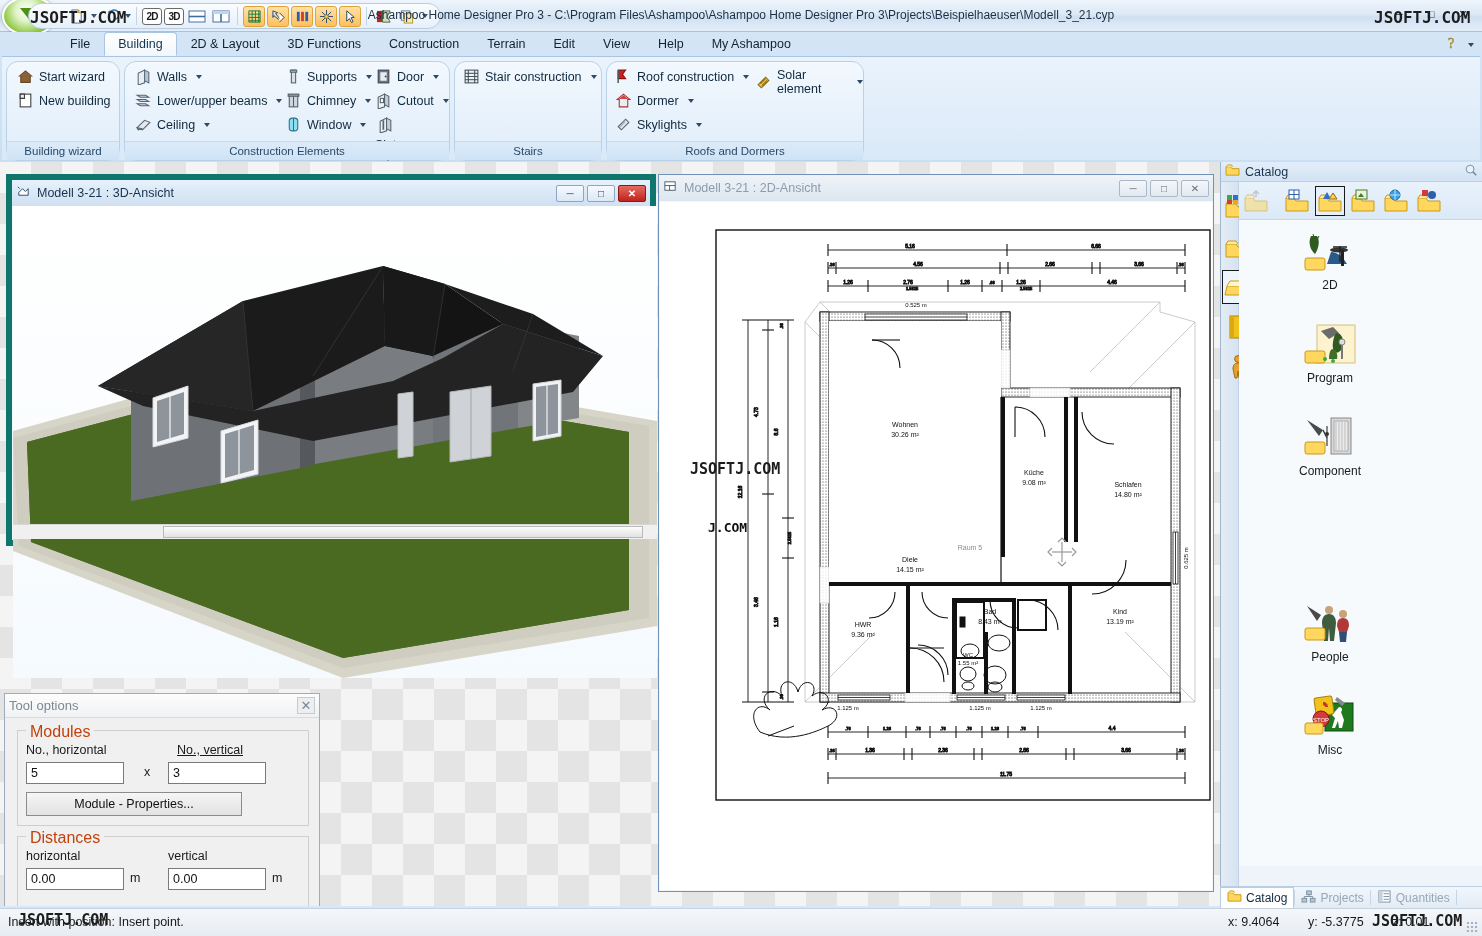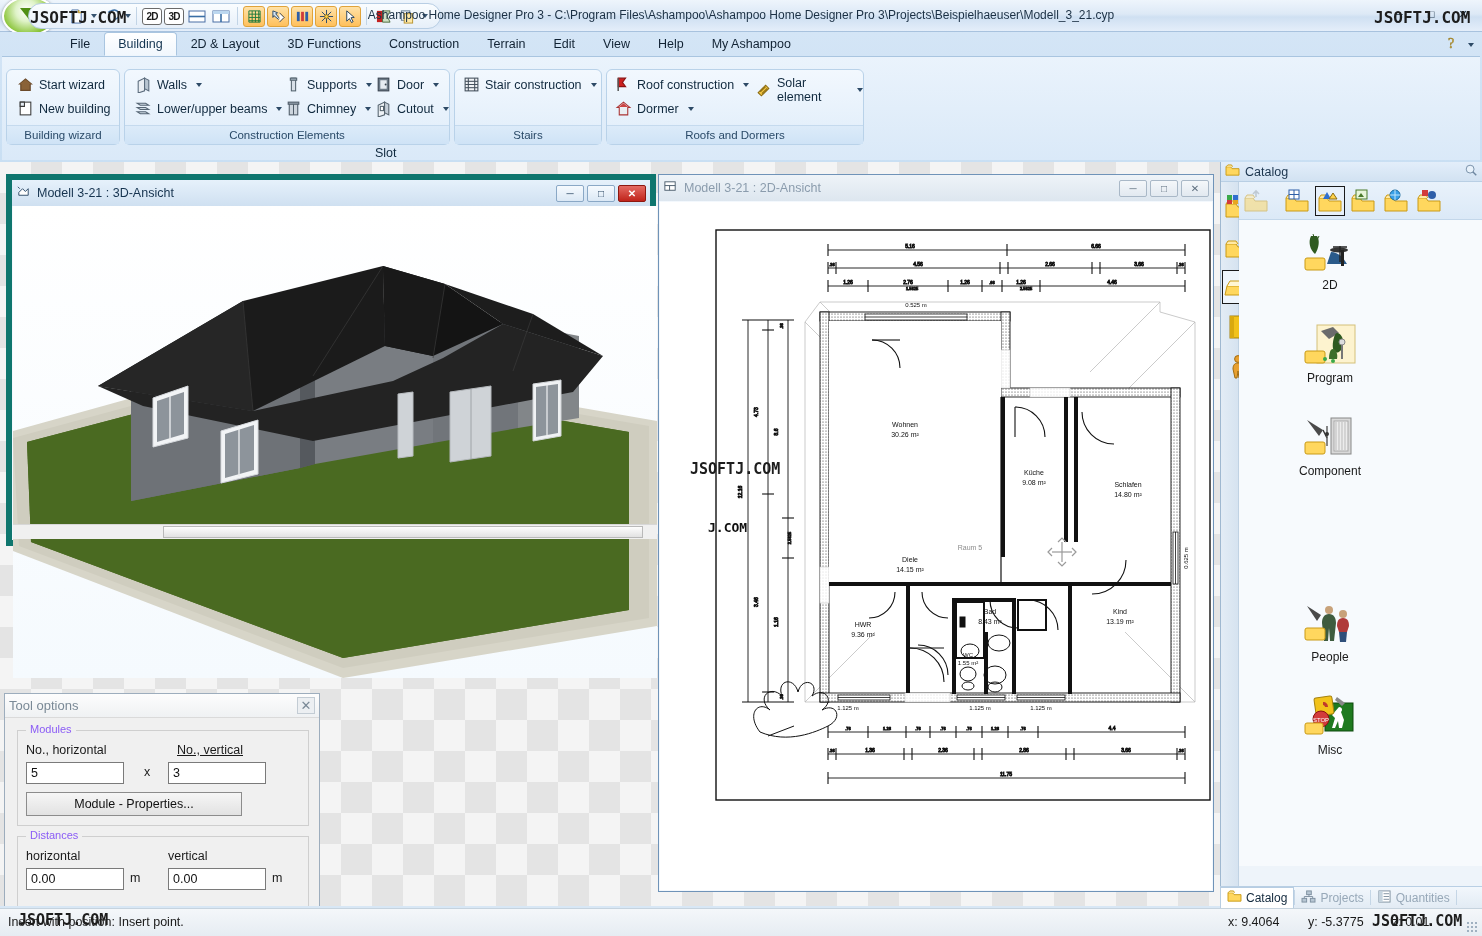--- a/index.html
+++ b/index.html
@@ -65,22 +65,22 @@
     background:linear-gradient(to bottom,#ffffff,#f1f7fd);
     border:1px solid #a9c5e0; border-bottom:1px solid #eef5fc;
     border-radius:4px 4px 0 0; color:#12334f;
   }
   #helpzone { position:absolute; right:8px; top:3px; display:flex; align-items:center; gap:4px;}
   #ribbonbody {
     position:absolute; left:2px; top:24px; width:1478px; height:104px;
     background:linear-gradient(to bottom,#eaf3fc,#dae9f8);
     border-top:1px solid #a9c5e0;
   }
-  .rgroup { position:absolute; top:12px; height:76px;
-            border:1px solid #b9d2e9; border-radius:6px;
+  .rgroup { position:absolute; top:4px; height:100px;
+            border:1px solid #b9d2e9; border-radius:12px;
             background:linear-gradient(to bottom,#f2f8fe,#e0edfa); }
   .rgroup .gtitle {
     position:absolute; bottom:0; left:0; right:0; height:19px;
     text-align:center; font-size:11.5px; color:#2a4a68; line-height:19px;
     background:linear-gradient(to bottom,#dcebf9,#cfe3f6);
     border-top:1px solid #c5daee;
   }
   .ritem { position:absolute; display:flex; align-items:center; gap:5px; font-size:12.5px; color:#10293e; }
   .ico { width:17px;height:17px; flex:0 0 17px; position:relative; }
   .dd { width:0;height:0;border-left:3.5px solid transparent;border-right:3.5px solid transparent;
@@ -131,21 +131,21 @@
   
   #tooloptions { position:absolute; left:4px; top:531px; width:316px; height:375px;
                  background:#f0f0f0; border:1px solid #9dadbd; }
   #tooloptions .tp { height:24px; display:flex;align-items:center; padding:0 4px;
       background:linear-gradient(to bottom,#fdfdfd,#eff1f3); border-bottom:1px solid #dadada;}
   #tooloptions .tp span { font-size:13px; color:#7a8996; }
   .pinbtn { margin-left:auto; width:18px;height:17px;border:1px solid #c3ccd4;background:#eceff2;
             display:flex;align-items:center;justify-content:center;color:#9aa6b1;font-size:10px;}
   .fieldset { position:absolute; border:1px solid #cfcfcf; }
   .legend { position:absolute; top:-8px; left:8px; background:#f0f0f0; padding:0 4px;
-            font-size:11px; color:#8b5cf6; }
+            font-size:16px; color:#c2410c; }
   .flabel { position:absolute; font-size:12.5px; color:#1a1a1a; }
   .finput { position:absolute; height:22px; border:1px solid #7a7a7a; background:#fff;
             font-size:12.5px; padding:2px 4px; font-family:"Liberation Sans",sans-serif; color:#111;}
   .fbtn { position:absolute; height:24px; border:1px solid #8c8c8c;
           background:linear-gradient(to bottom,#f6f6f6,#e2e2e2);
           font-size:12.5px; color:#111; font-family:"Liberation Sans",sans-serif;}
 
   
   #catalog { position:absolute; left:1220px; top:162px; width:262px; height:724px;
              background:#eef4fa; border-left:1px solid #9fb8d0; }

